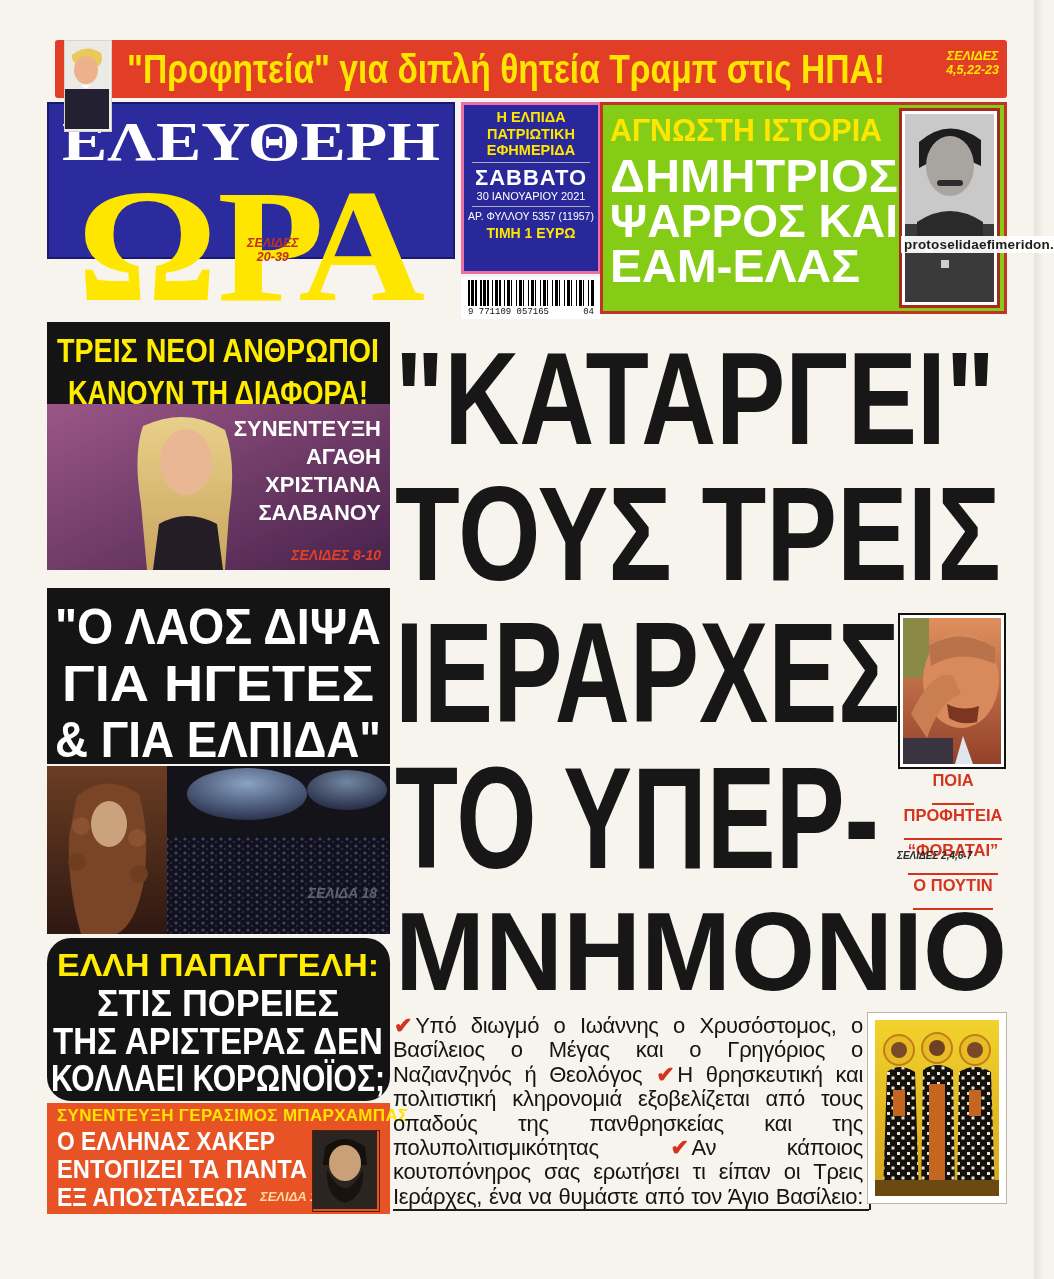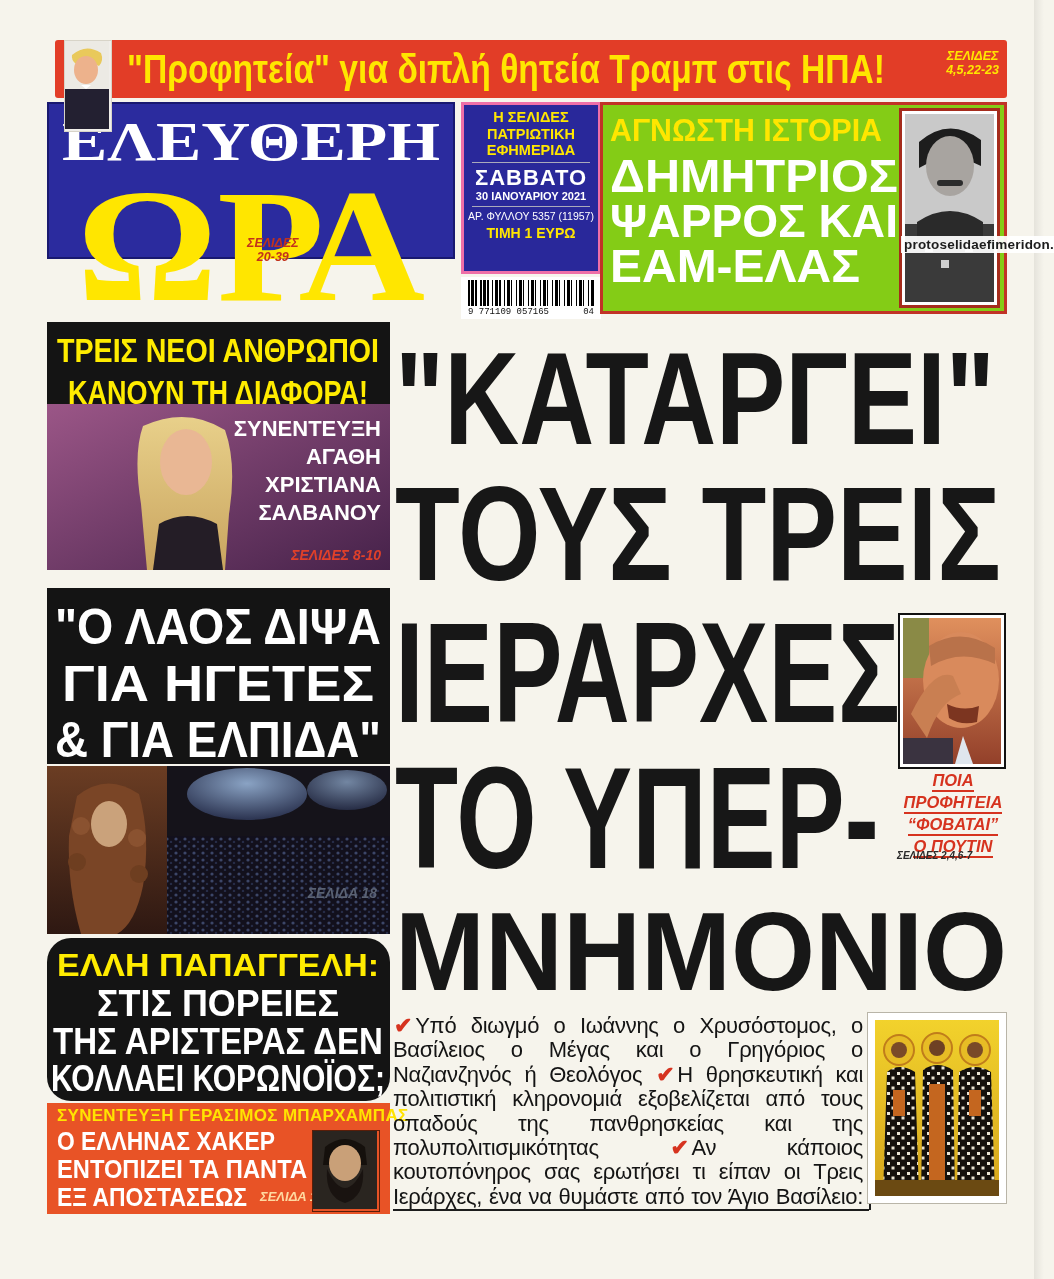--- a/index.html
+++ b/index.html
@@ -15,21 +15,21 @@
                 font-weight:bold;font-size:12.5px;line-height:14px;position:absolute;}
   .trump{left:64px;top:40px;width:46px;height:90px;z-index:6;border:1px solid #d8d4c8;background:#f0eeea;}
 
   
   .mast{left:47px;top:102px;width:408px;height:157px;background:#2b2b9e;border:2px solid #191970;box-sizing:border-box;}
   .info{left:461px;top:102px;width:140px;height:172px;background:#29289a;border:3px solid #ee6fa8;
         box-sizing:border-box;text-align:center;color:#fff;}
   .info .tag{color:#ffe600;font-weight:bold;font-size:14.5px;line-height:16.5px;}
   .info .sep{border:0;border-top:1px solid #aab;margin:3px 8px;}
   .info .day{font-size:22px;font-weight:bold;letter-spacing:1px;line-height:24px;}
-  .info .date{font-size:11px;font-weight:bold;line-height:13px;}
+  .info .date{font-size:11px;font-weight:normal;line-height:13px;}
   .info .issue{font-size:10.5px;line-height:12px;}
   .info .price{color:#ffe600;font-weight:bold;font-size:14px;line-height:18px;margin-top:2px;}
   .barcode{left:461px;top:277px;width:140px;height:42px;background:#fff;padding-top:3px;box-sizing:border-box;}
   .bars{height:26px;margin:0 7px;
     background:repeating-linear-gradient(90deg,#000 0 1.5px,#fff 1.5px 3px,#000 3px 6px,#fff 6px 7px,#000 7px 8.5px,#fff 8.5px 12px);}
   .digits{display:flex;justify-content:space-between;font-family:"Liberation Mono",monospace;
           font-size:9px;color:#111;padding:1px 7px 0 7px;}
 
   
   .history{left:600px;top:102px;width:407px;height:212px;background:#84cc16;border:3px solid #c13326;box-sizing:border-box;}
@@ -51,21 +51,21 @@
   .orange .strip{color:#ffe300;font-weight:bold;font-size:17px;letter-spacing:0.3px;
                  padding:3px 0 0 10px;white-space:nowrap;}
   .hacker{position:absolute;left:265px;top:27px;width:66px;height:80px;border:1px solid #5a1d08;}
   .orange .pg{position:absolute;left:213px;top:86px;color:#ffd9a0;font-style:italic;font-weight:bold;font-size:13px;}
 
   
   .putin{left:898px;top:613px;width:108px;height:156px;background:#fff;border:2px solid #111;
          padding:3px;box-sizing:border-box;}
   .putin-caption{left:891px;top:772px;width:124px;text-align:center;}
   .putin-caption span{display:inline-block;color:#d6331f;font-weight:bold;font-size:16.5px;
-                      line-height:17px;border-bottom:2px solid #d6331f;margin-bottom:2px;padding-bottom:1px;font-style:italic;}
+                      line-height:17px;border-bottom:2px solid #d6331f;margin-bottom:2px;padding-bottom:14px;}
   .putin-pages{left:897px;top:850px;color:#2a2a2a;font-weight:bold;font-style:italic;font-size:10px;}
 
   
   .bodytext{left:393px;top:1014px;width:470px;height:196px;overflow:hidden;
             font-size:22px;line-height:24.4px;text-align:justify;color:#141414;letter-spacing:-0.3px;}
   .bodytext .chk{color:#d6331f;font-weight:bold;padding:0 3px 0 1px;}
   .rule-v{left:869px;top:1012px;width:2px;height:198px;background:#1c1c1c;}
   .rule-h{left:393px;top:1209px;width:476px;height:2px;background:#1c1c1c;}
 
   
@@ -98,21 +98,21 @@
   </div>
 
   <div class="abs mast">
     <svg width="404" height="206" viewBox="0 0 404 206">
       <text x="13" y="56" font-family="Liberation Serif, serif" font-weight="bold" font-size="54" fill="#ffffff" textLength="378" lengthAdjust="spacingAndGlyphs">ΕΛΕΥΘΕΡΗ</text>
       <text x="28" y="196" font-family="Liberation Serif, serif" font-weight="bold" font-size="160" fill="#ffe600" textLength="348" lengthAdjust="spacingAndGlyphs">ΩΡΑ</text>
     </svg>
   </div>
 
   <div class="abs info">
-    <div class="tag" style="margin-top:4px">Η ΣΕΛΙΔΕΣ</div>
+    <div class="tag" style="margin-top:4px">Η ΕΛΠΙΔΑ</div>
     <div class="tag">ΠΑΤΡΙΩΤΙΚΗ</div>
     <div class="tag">ΕΦΗΜΕΡΙΔΑ</div>
     <hr class="sep">
     <div class="day">ΣΑΒΒΑΤΟ</div>
     <div class="date">30 ΙΑΝΟΥΑΡΙΟΥ 2021</div>
     <hr class="sep">
     <div class="issue">ΑΡ. ΦΥΛΛΟΥ 5357 (11957)</div>
     <div class="price">ΤΙΜΗ 1 ΕΥΡΩ</div>
   </div>
 

